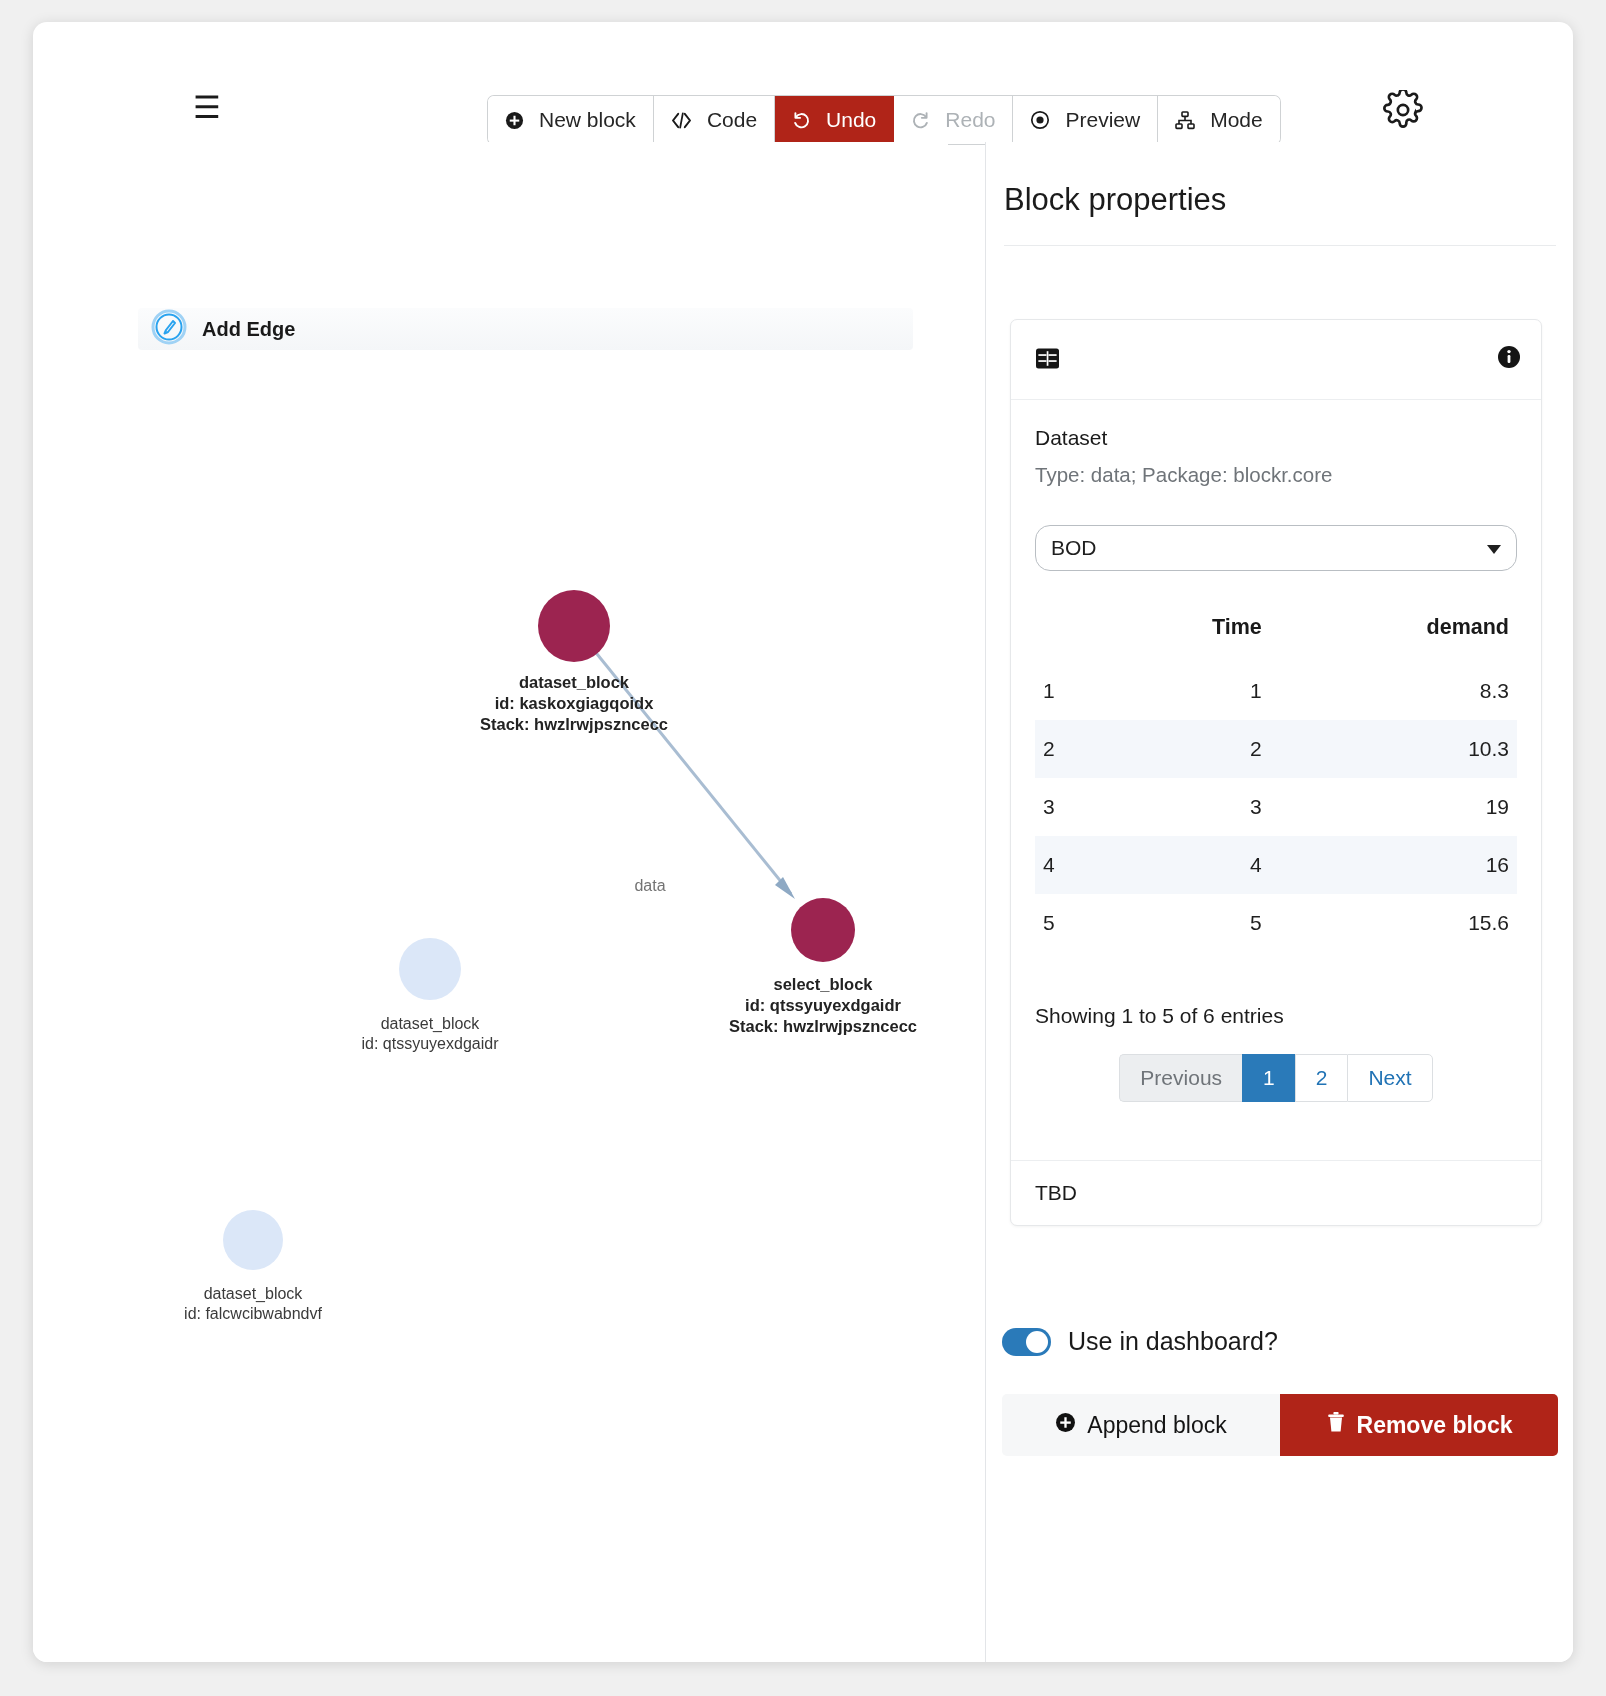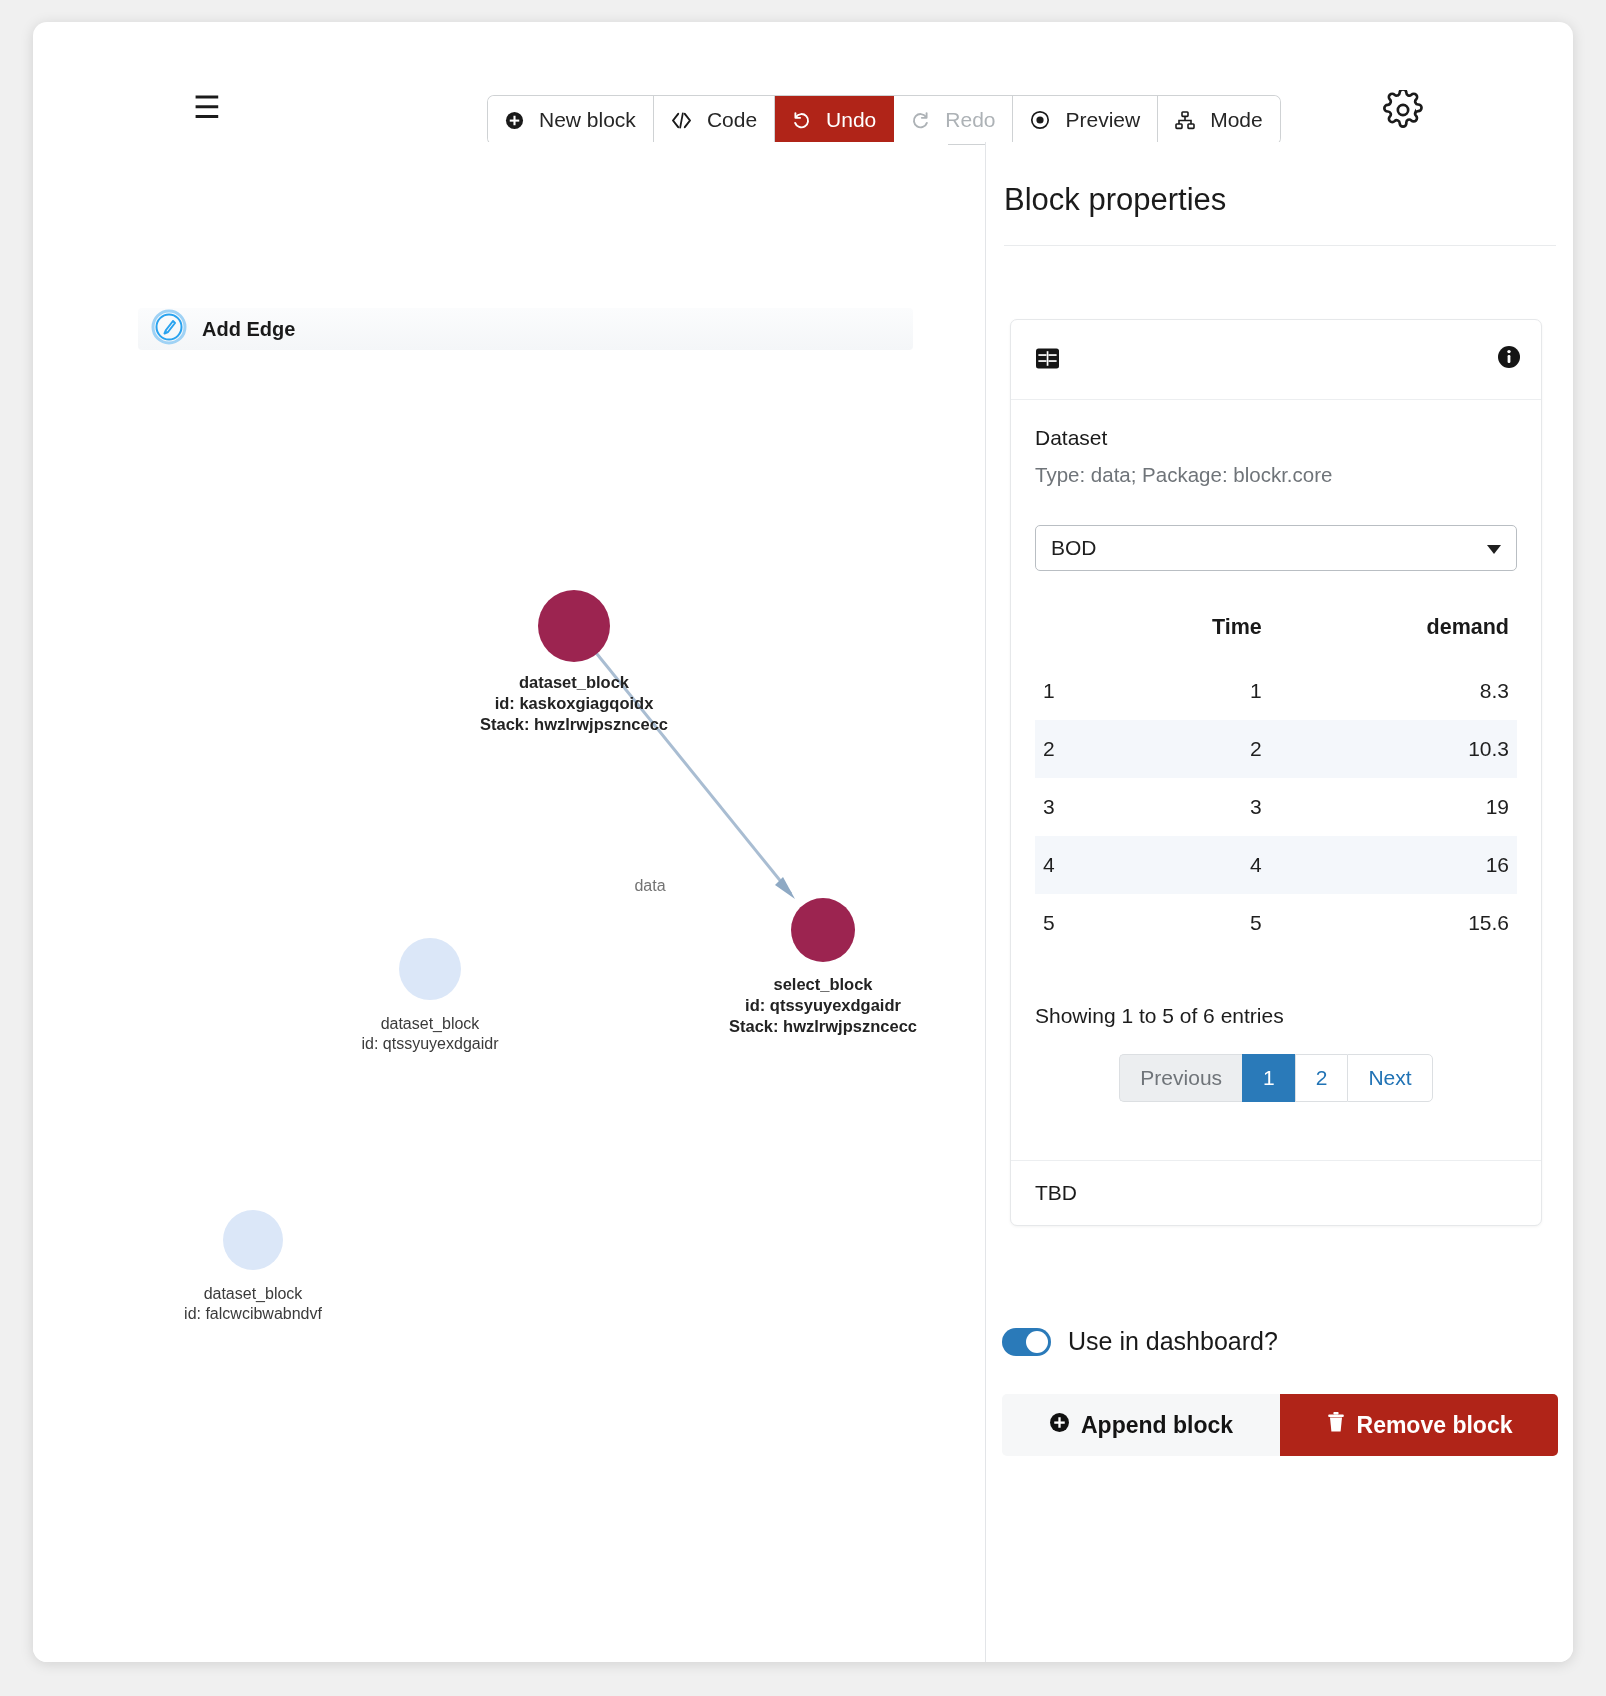--- a/index.html
+++ b/index.html
@@ -196,21 +196,21 @@
   #dataset-label {
     font-size: 21px;
     color: #1a1a1a;
     margin-bottom: 13px;
   }
   #dataset-select {
     position: relative;
     width: 100%;
     height: 46px;
     border: 1px solid #b9bec3;
-    border-radius: 5px;
+    border-radius: 15px;
     display: flex;
     align-items: center;
     padding: 0 15px;
     font-size: 21px;
     color: #1f1f1f;
     cursor: pointer;
     background: #fff;
   }
   #select-caret {
     position: absolute;
@@ -316,21 +316,20 @@
   }
   .act-btn {
     flex: 1;
     height: 62px;
     display: flex;
     align-items: center;
     justify-content: center;
     gap: 11px;
     font-size: 23px;
     cursor: pointer;
-    font-weight: bold;
   }
   #append-btn { background: #f6f7f8; color: #141414; }
   #remove-btn { background: #b02418; color: #ffffff; font-weight: 700; }
 </style>
 </head>
 <body>
 
 <div id="app-window">
 
   <div id="topbar">

